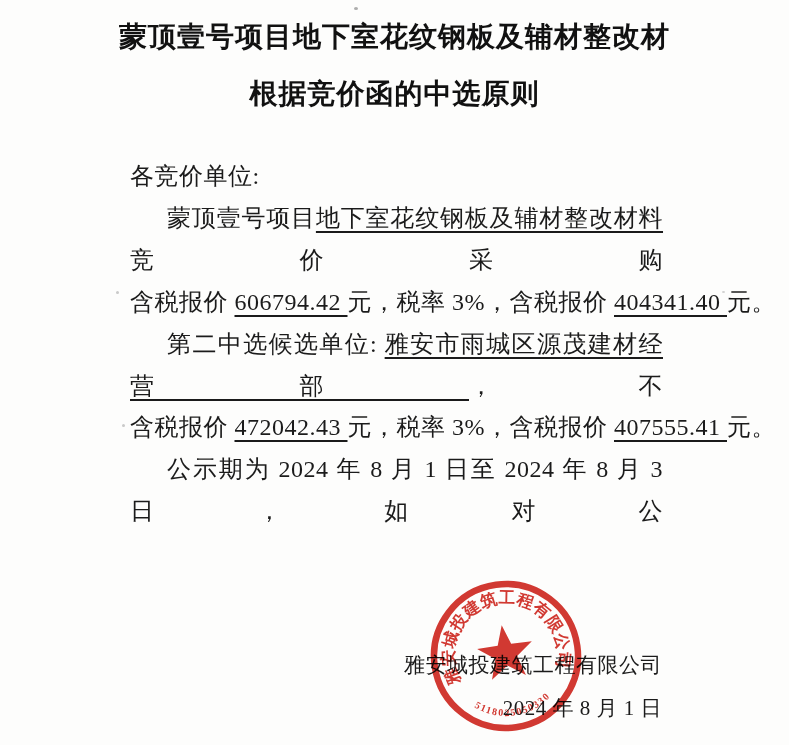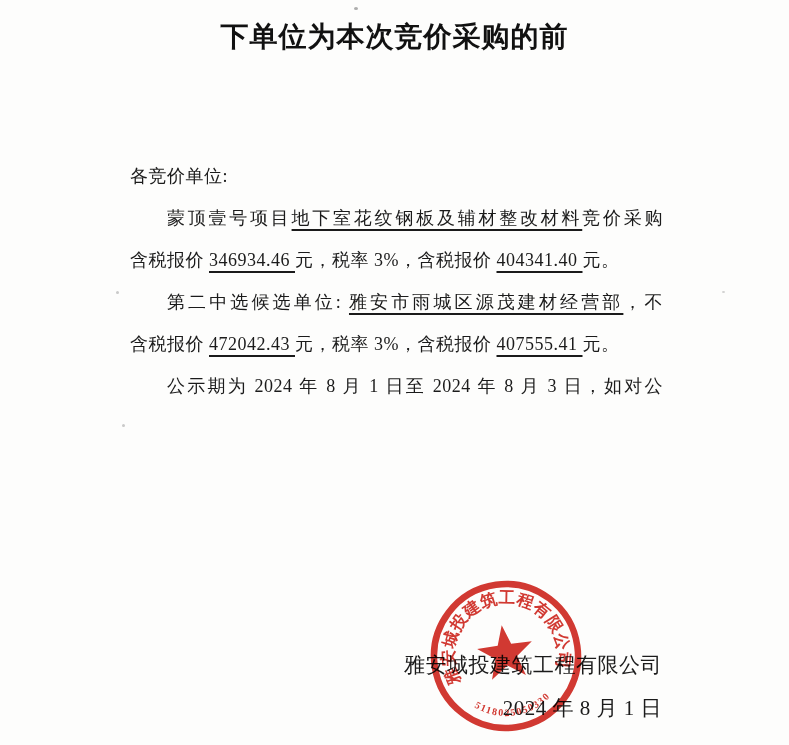--- a/index.html
+++ b/index.html
@@ -18,21 +18,21 @@
     text-align:center;
     font-weight:700;
     font-size:28px;
     line-height:57px;
     letter-spacing:1px;
     color:#111;
   }
   
   .doc-body{
     position:absolute;top:156px;left:130px;right:126px;
-    font-size:18px;
+    font-size:24px;
     line-height:41.9px;
     letter-spacing:0.5px;
     color:#1b1b1b;
   }
   .line{white-space:nowrap;}
   .line.just{white-space:normal;text-align:justify;text-align-last:justify;}
   .line.ind{text-indent:37px;}
   .u{
     text-decoration:underline;
     text-decoration-thickness:1.5px;
@@ -62,27 +62,28 @@
   .speck.s2{left:116px;top:291px;width:3px;height:3px;opacity:.35;}
   .speck.s3{left:122px;top:424px;width:3px;height:3px;opacity:.35;}
   .speck.s4{left:722px;top:291px;width:3px;height:2px;opacity:.3;}
 </style>
 </head>
 <body>
 
 <div class="page">
 
   <div class="title">
-    <div>下单位为本次竞价采购的前</div>
+    <div>蒙顶壹号项目地下室花纹钢板及辅材整改材</div>
+    <div>根据竞价函的中选原则</div>
   </div>
 
   <div class="doc-body" id="doc-body">
       <div class="line"><span>各竞价单位:</span></div>
       <div class="line just ind"><span>蒙顶壹号项目</span><span class="u">地下室花纹钢板及辅材整改材料</span><span>竞价采购</span></div>
-      <div class="line"><span>含税报价 </span><span class="u">346934.46 </span><span>元，税率 3%，含税报价 </span><span class="u">404341.40 </span><span>元。</span></div>
+      <div class="line"><span>含税报价 </span><span class="u">606794.42 </span><span>元，税率 3%，含税报价 </span><span class="u">404341.40 </span><span>元。</span></div>
       <div class="line just ind"><span>第二中选候选单位: </span><span class="u">雅安市雨城区源茂建材经营部</span><span>，不</span></div>
       <div class="line"><span>含税报价 </span><span class="u">472042.43 </span><span>元，税率 3%，含税报价 </span><span class="u">407555.41 </span><span>元。</span></div>
       <div class="line just ind"><span>公示期为 2024 年 8 月 1 日至 2024 年 8 月 3 日，如对公</span></div>
       <div class="line just"></div>
     </div>
 
   <div class="signature">
     <div>雅安城投建筑工程有限公司</div>
     <div>2024 年 8 月 1 日</div>
   </div>

